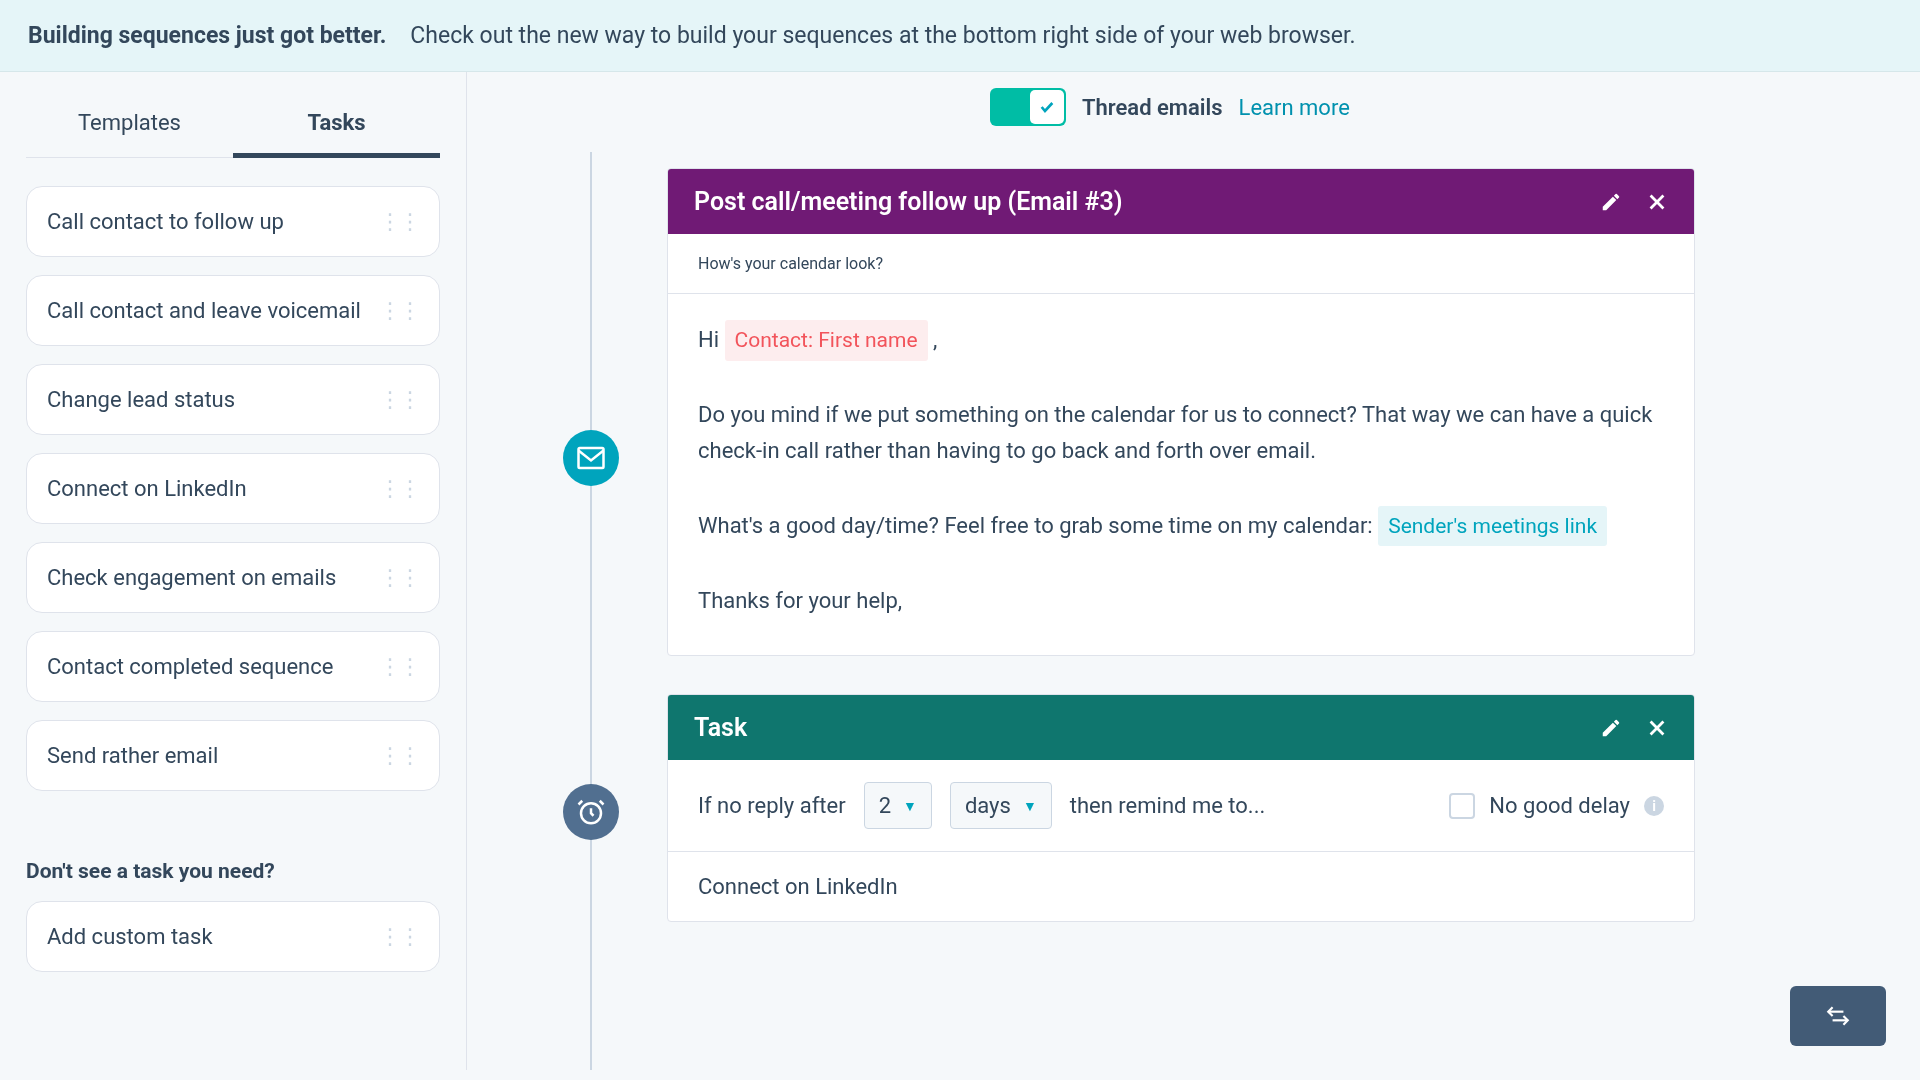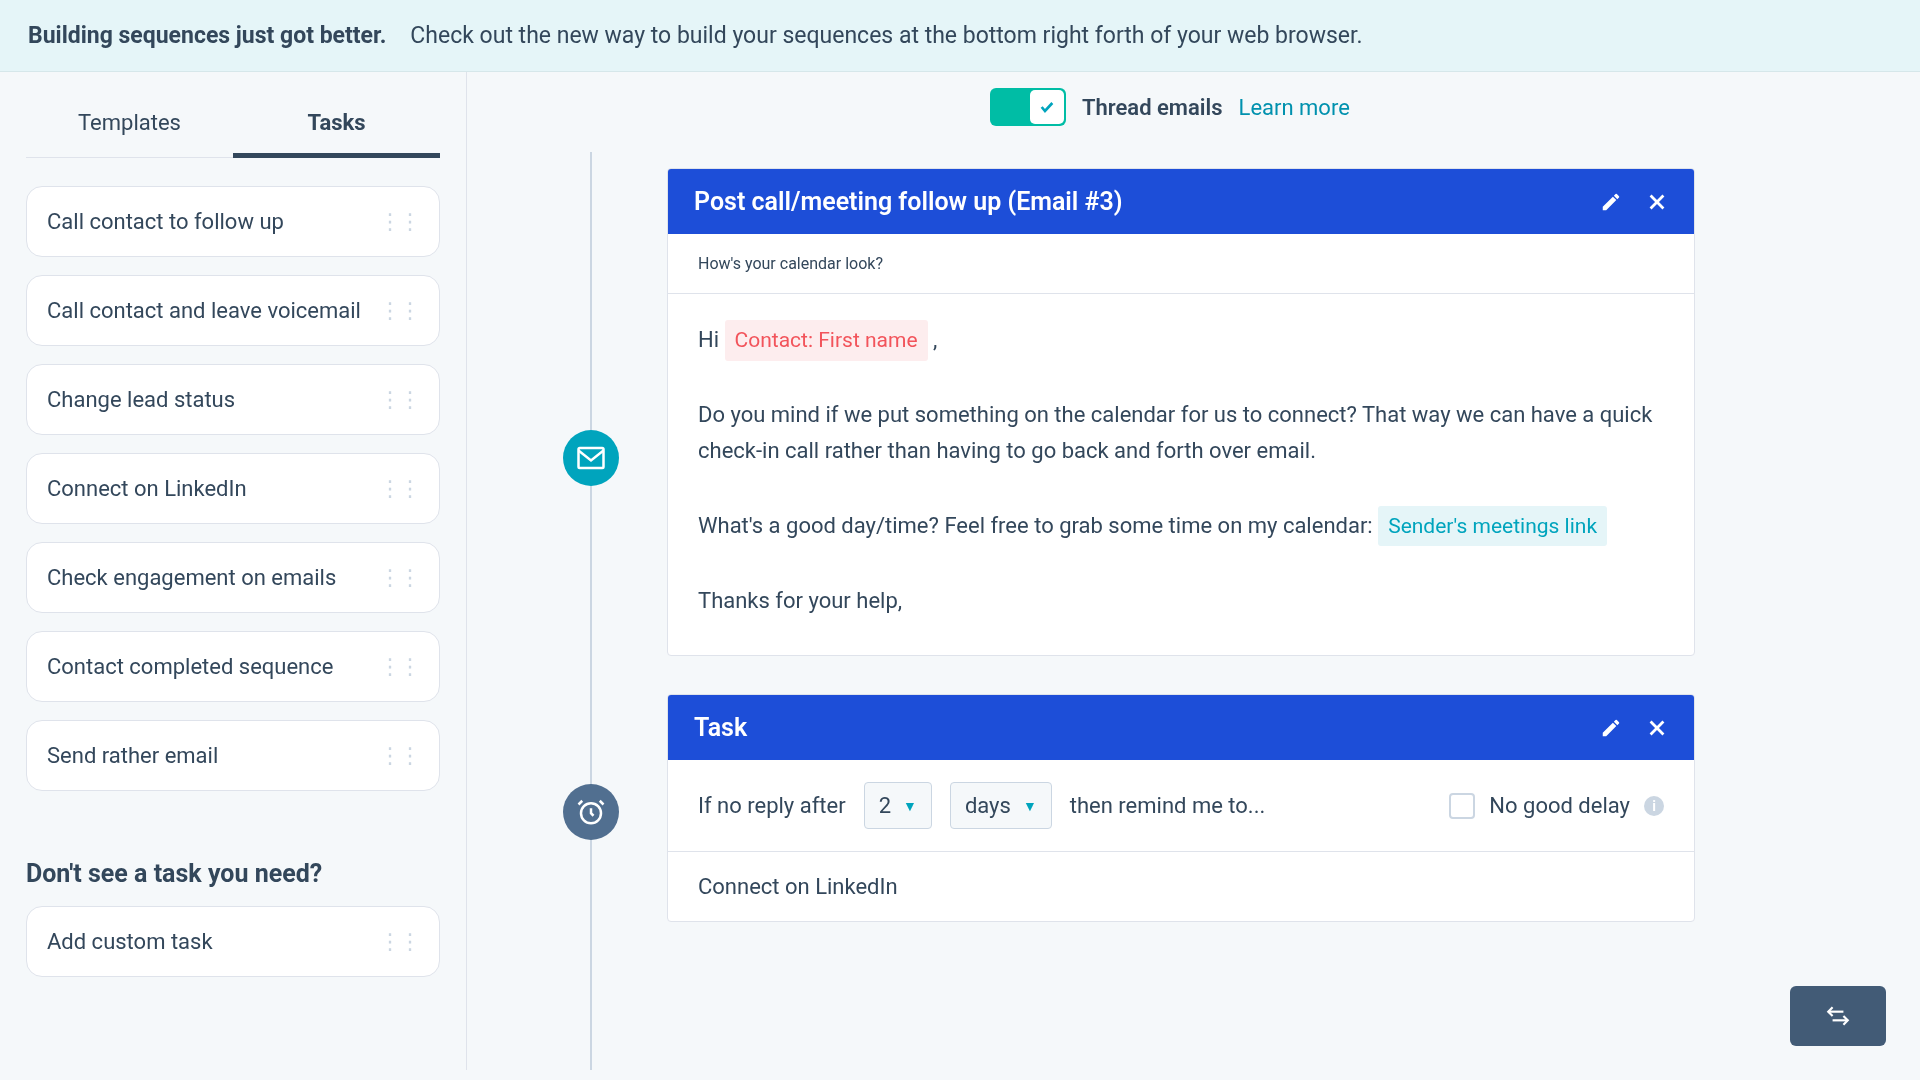--- a/index.html
+++ b/index.html
@@ -62,21 +62,21 @@
   justify-content: space-between;
   align-items: center;
   cursor: grab;
 }
 .grip {
   color: #cbd6e2;
   font-size: 22px;
   letter-spacing: -2px;
 }
 .hint-label {
-  font-size: 25px;
+  font-size: 21px;
   font-weight: 700;
   color: #33475b;
   margin-top: 68px;
   margin-bottom: 18px;
 }
 .main {
   flex: 1;
   position: relative;
   padding-top: 16px;
 }
@@ -146,22 +146,22 @@
   border: 1px solid #dfe3eb;
   border-radius: 4px;
   overflow: hidden;
 }
 .card-header {
   padding: 18px 26px;
   display: flex;
   justify-content: space-between;
   align-items: center;
 }
-.card-header.teal { background: #1d4ed8; color: #fff; }
-.card-header.slate { background: #1d4ed8; color: #fff; gap: 36px; }
+.card-header.teal { background: #701a75; color: #fff; }
+.card-header.slate { background: #0f766e; color: #fff; gap: 36px; }
 .card-title { font-size: 25px; font-weight: 600; }
 .card-actions { display: flex; gap: 24px; }
 .icon-btn { cursor: pointer; display: flex; align-items: center; }
 .subject-row {
   padding: 20px 30px;
   border-bottom: 1px solid #dfe3eb;
   font-size: 16px;
 }
 .email-body {
   padding: 26px 30px 36px;
@@ -227,21 +227,21 @@
   color: #fff;
   cursor: pointer;
 }
 .spacer-right { margin-left: auto; display:flex; align-items:center; gap: 14px;}
 </style>
 </head>
 <body>
 
 <div class="banner">
   <span class="banner-title">Building sequences just got better.</span>
-  <span class="banner-text">Check out the new way to build your sequences at the bottom right forth of your web browser.</span>
+  <span class="banner-text">Check out the new way to build your sequences at the bottom right side of your web browser.</span>
 </div>
 
 <div class="content">
   <aside class="sidebar">
     <div class="tabs">
       <div class="tab">Templates</div>
       <div class="tab active">Tasks</div>
     </div>
 
     <div class="task-item">

